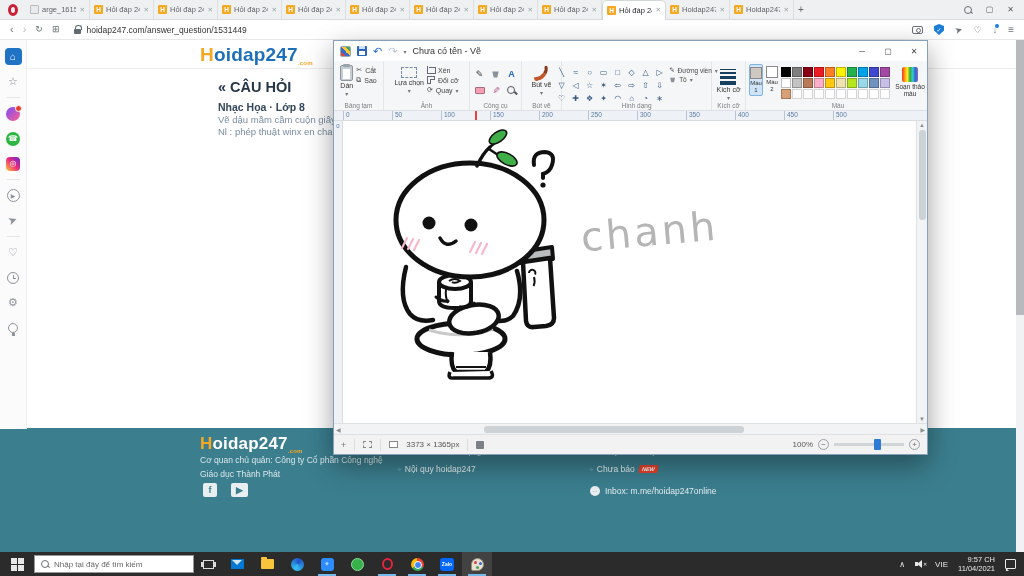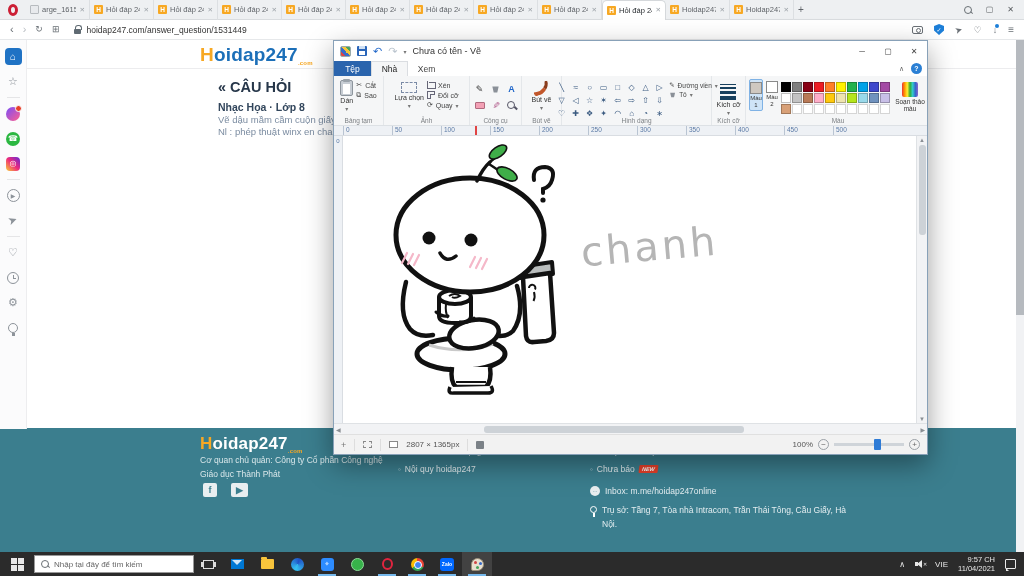--- a/index.html
+++ b/index.html
@@ -380,47 +380,34 @@
         <div class="flink">
           <span class="bullet">◦</span>
           <span>Chưa báo</span>
           <span class="new show">NEW</span>
         </div>
     </div>
     <div id="f-inbox">
         <span class="inb-ic">⋯</span>
         <span>Inbox: m.me/hoidap247online</span>
       </div>
-    <div id="f-hq">
-        <span class="pin"></span>
-        <span>Trụ sở: Tầng 7, Tòa nhà Intracom, Trần Thái Tông, Cầu Giấy, Hà Nội.</span>
-      </div>
   </div>
 
   <div id="paint">
     <div id="pt-title">
       <span class="pt-appic"></span>
       <span class="floppy"></span>
       <span class="undo">↶</span>
       <span class="redo">↷</span>
       <span class="qat-caret">▾</span>
       <span>Chưa có tên - Vẽ</span>
       <div id="pt-ctl">
         <span class="ctl">─</span>
         <span class="ctl">▢</span>
         <span class="ctl">✕</span>
-      </div>
-    </div>
-    <div id="pt-menus">
-      <span class="ptab file">Tệp</span>
-      <span class="ptab on">Nhà</span>
-      <span class="ptab">Xem</span>
-      <div id="pt-menu-right">
-        <span class="rib-collapse">∧</span>
-        <span class="help">?</span>
       </div>
     </div>
 
     <div id="pt-ribbon">
       <div class="grp" style="width:50px">
         <div class="big">
             <span class="clipic"></span>
             <span>Dán</span>
             <span class="qat-caret">▾</span>
           </div>
@@ -672,21 +659,21 @@
       <span class="hthumb"></span>
       <span>▶</span>
     </div>
 
     <div id="pt-status">
       <span class="stic">+</span>
       <span class="ssep"></span>
       <span class="selmini"></span>
       <span class="ssep"></span>
       <span class="imgmini"></span>
-      <span>2807 × 1365px</span>
+      <span>3373 × 1365px</span>
       <span class="ssep"></span>
       <span class="flopmini"></span>
       <div id="zoomctl">
         <span>100%</span>
         <span class="zbtn">−</span>
         <span class="ztrack">
             <span class="zthumb"></span>
           </span>
         <span class="zbtn">+</span>
       </div>

